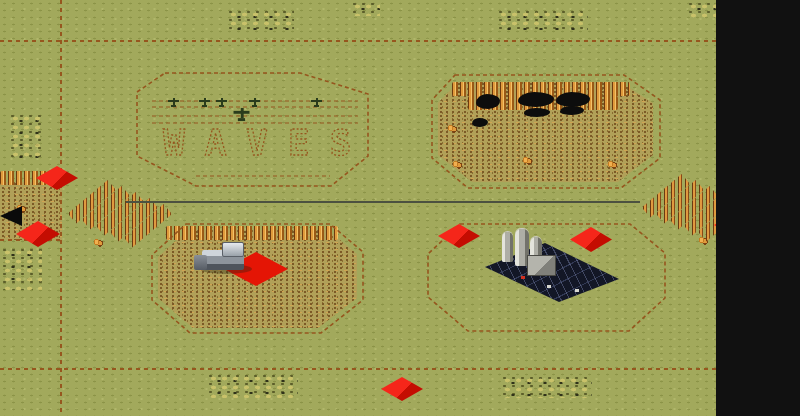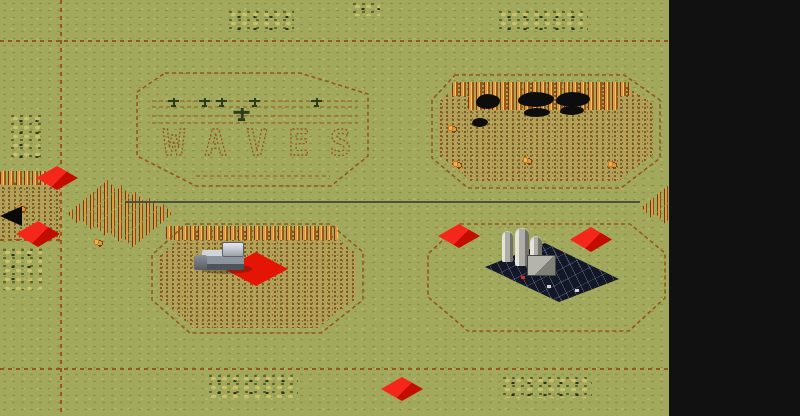--- a/index.html
+++ b/index.html
@@ -1,17 +1,17 @@
 <!DOCTYPE html>
 <html style="--grass: #a2a95c; --dirt: #b1a058; --path: #96561e; --red: #e41505; --pad: #131726; --road: #4c5140;"><head>
 <meta charset="utf-8">
 <style>
   html,body{margin:0;padding:0;background:#111;}
-  #stage{width:661px;height:416px;position:relative;overflow:hidden;
-    font-family:"DejaVu Sans",sans-serif;padding-left:8px;}
+  #stage{width:716px;height:416px;position:relative;overflow:hidden;
+    font-family:"DejaVu Sans",sans-serif;}
   #map{position:absolute;inset:0;
     background-color:var(--grass,#a2a95c);
     background-image:
       radial-gradient(rgba(120,130,55,.55) 1px,transparent 1.4px),
       radial-gradient(rgba(192,198,122,.5) 1px,transparent 1.4px);
     background-size:9px 7px,13px 10px;
     background-position:0 0,5px 4px;}
   #terrain,#sprites{position:absolute;inset:0;}
   #overlay{position:absolute;inset:0;pointer-events:none;}
 

